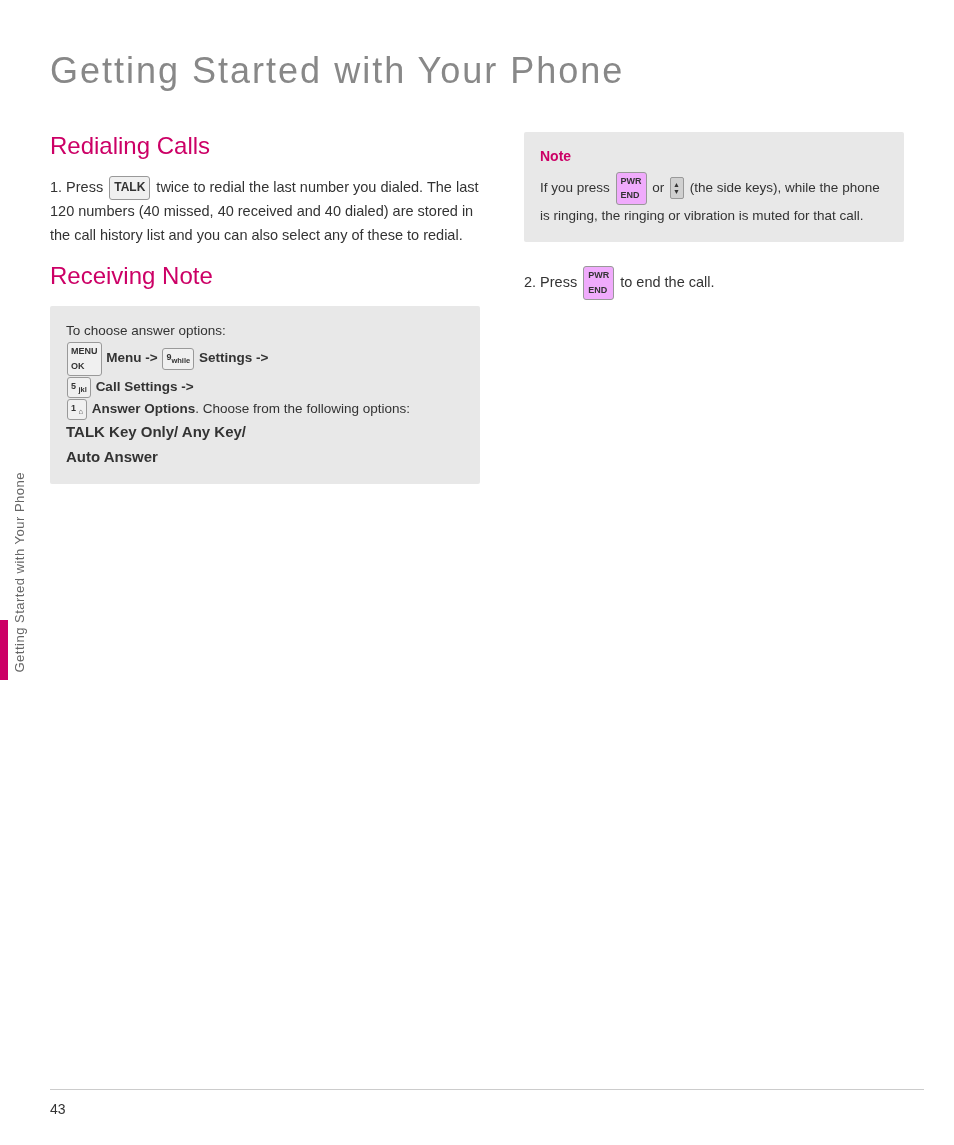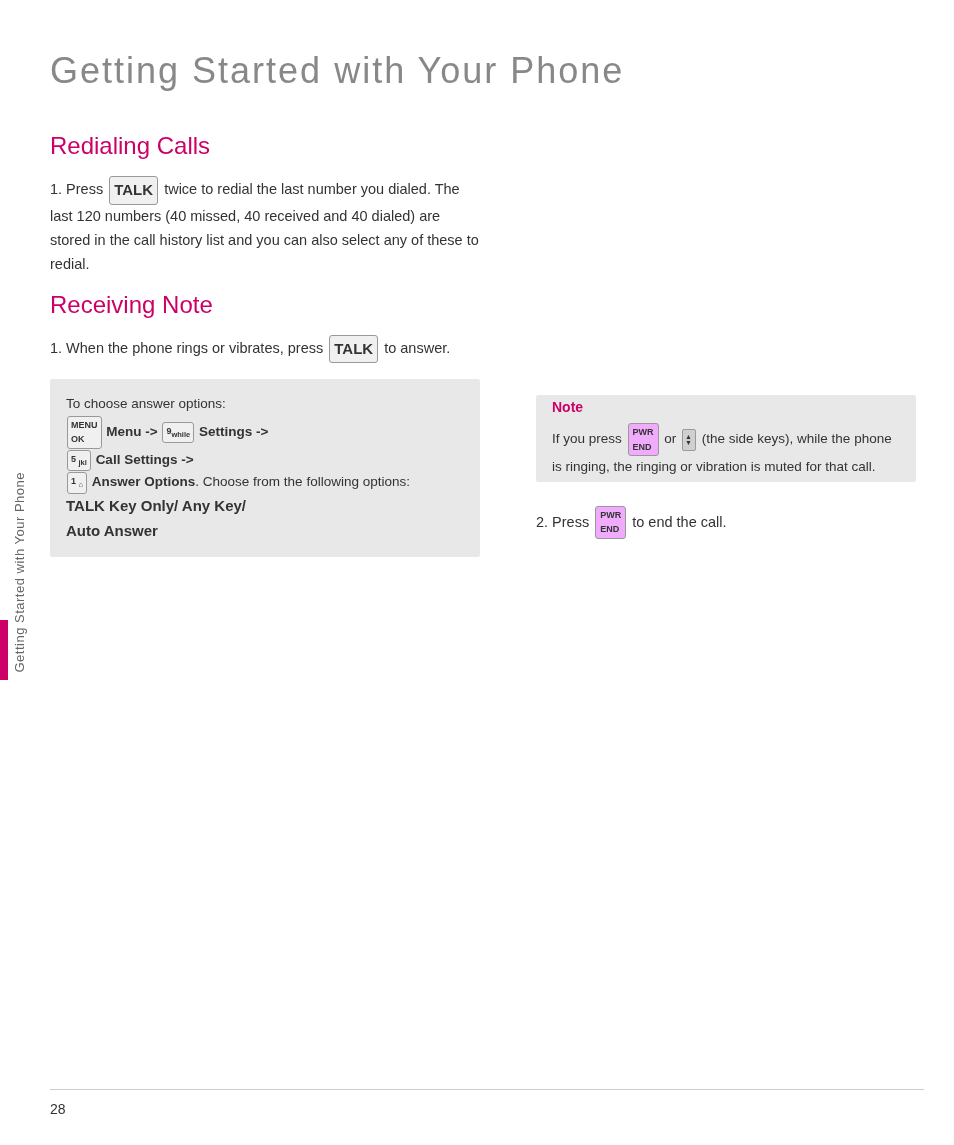--- a/index.html
+++ b/index.html
@@ -67,22 +67,22 @@
       font-weight: 300;
       color: #888;
       letter-spacing: 2px;
       margin-bottom: 40px;
       font-family: Arial, sans-serif;
     }
 
     
     .content-columns {
       display: flex;
-      gap: 56px;
-      align-items: flex-end;
+      gap: 44px;
+      align-items: flex-start;
     }
 
     .left-column {
       flex: 1;
       max-width: 430px;
     }
 
     .right-column {
       flex: 1;
       max-width: 380px;
@@ -105,21 +105,21 @@
       margin-bottom: 18px;
       font-family: Arial, sans-serif;
     }
 
     
     .key-btn {
       display: inline-block;
       border: 1px solid #999;
       border-radius: 3px;
       padding: 1px 4px;
-      font-size: 15px;
+      font-size: 12px;
       font-weight: bold;
       color: #333;
       background: #f0f0f0;
       vertical-align: middle;
       margin: 0 2px;
       font-family: Arial, sans-serif;
     }
 
     .key-btn-pwr {
       display: inline-block;
@@ -161,21 +161,21 @@
       position: absolute;
       bottom: 1px;
       left: 2px;
       color: #333;
     }
 
     
     .note-box {
       background: #e8e8e8;
       border: none;
-      padding: 4px 16px;
+      padding: 16px 16px;
       margin-bottom: 24px;
       border-radius: 2px;
     }
 
     .note-box .note-label {
       font-size: 14px;
       font-weight: bold;
       color: #cc0066;
       margin-bottom: 8px;
       display: block;
@@ -281,23 +281,20 @@
 
         <div class="numbered-item body-text">
           1. Press <span class="key-btn">TALK</span> twice to redial the
           last number you dialed. The last 120 numbers (40 missed,
           40 received and 40 dialed) are stored in the call history
           list and you can also select any of these to redial.
         </div>
 
         <div class="section-heading">Receiving Note</div>
 
-        <div class="numbered-item body-text">
-          1. When the phone rings or vibrates, press <span class="key-btn">TALK</span> to answer.
-        </div>
 
         <div class="tip-box">
           <div class="tip-text">
             To choose answer options:<br>
             <span class="key-menu">MENU<br>OK</span> <strong>Menu -&gt;</strong>
             <span class="key-menu">9<sub>while</sub></span> <strong>Settings -&gt;</strong><br>
             <span class="key-menu">5 <sub>jkl</sub></span> <strong>Call Settings -&gt;</strong><br>
             <span class="key-menu">1&nbsp;<sub>⌂</sub></span> <strong>Answer Options</strong>. Choose
             from the following options:<br>
             <span class="tip-bold">TALK Key Only/ Any Key/<br>Auto Answer</span>
@@ -322,15 +319,15 @@
         </div>
 
       </div>
 
     </div>
 
   </div>
 
   <div class="bottom-line"></div>
 
-  <div class="page-number">28</div>
+  <div class="page-number">43</div>
 
 </div>
 
 </body></html>

